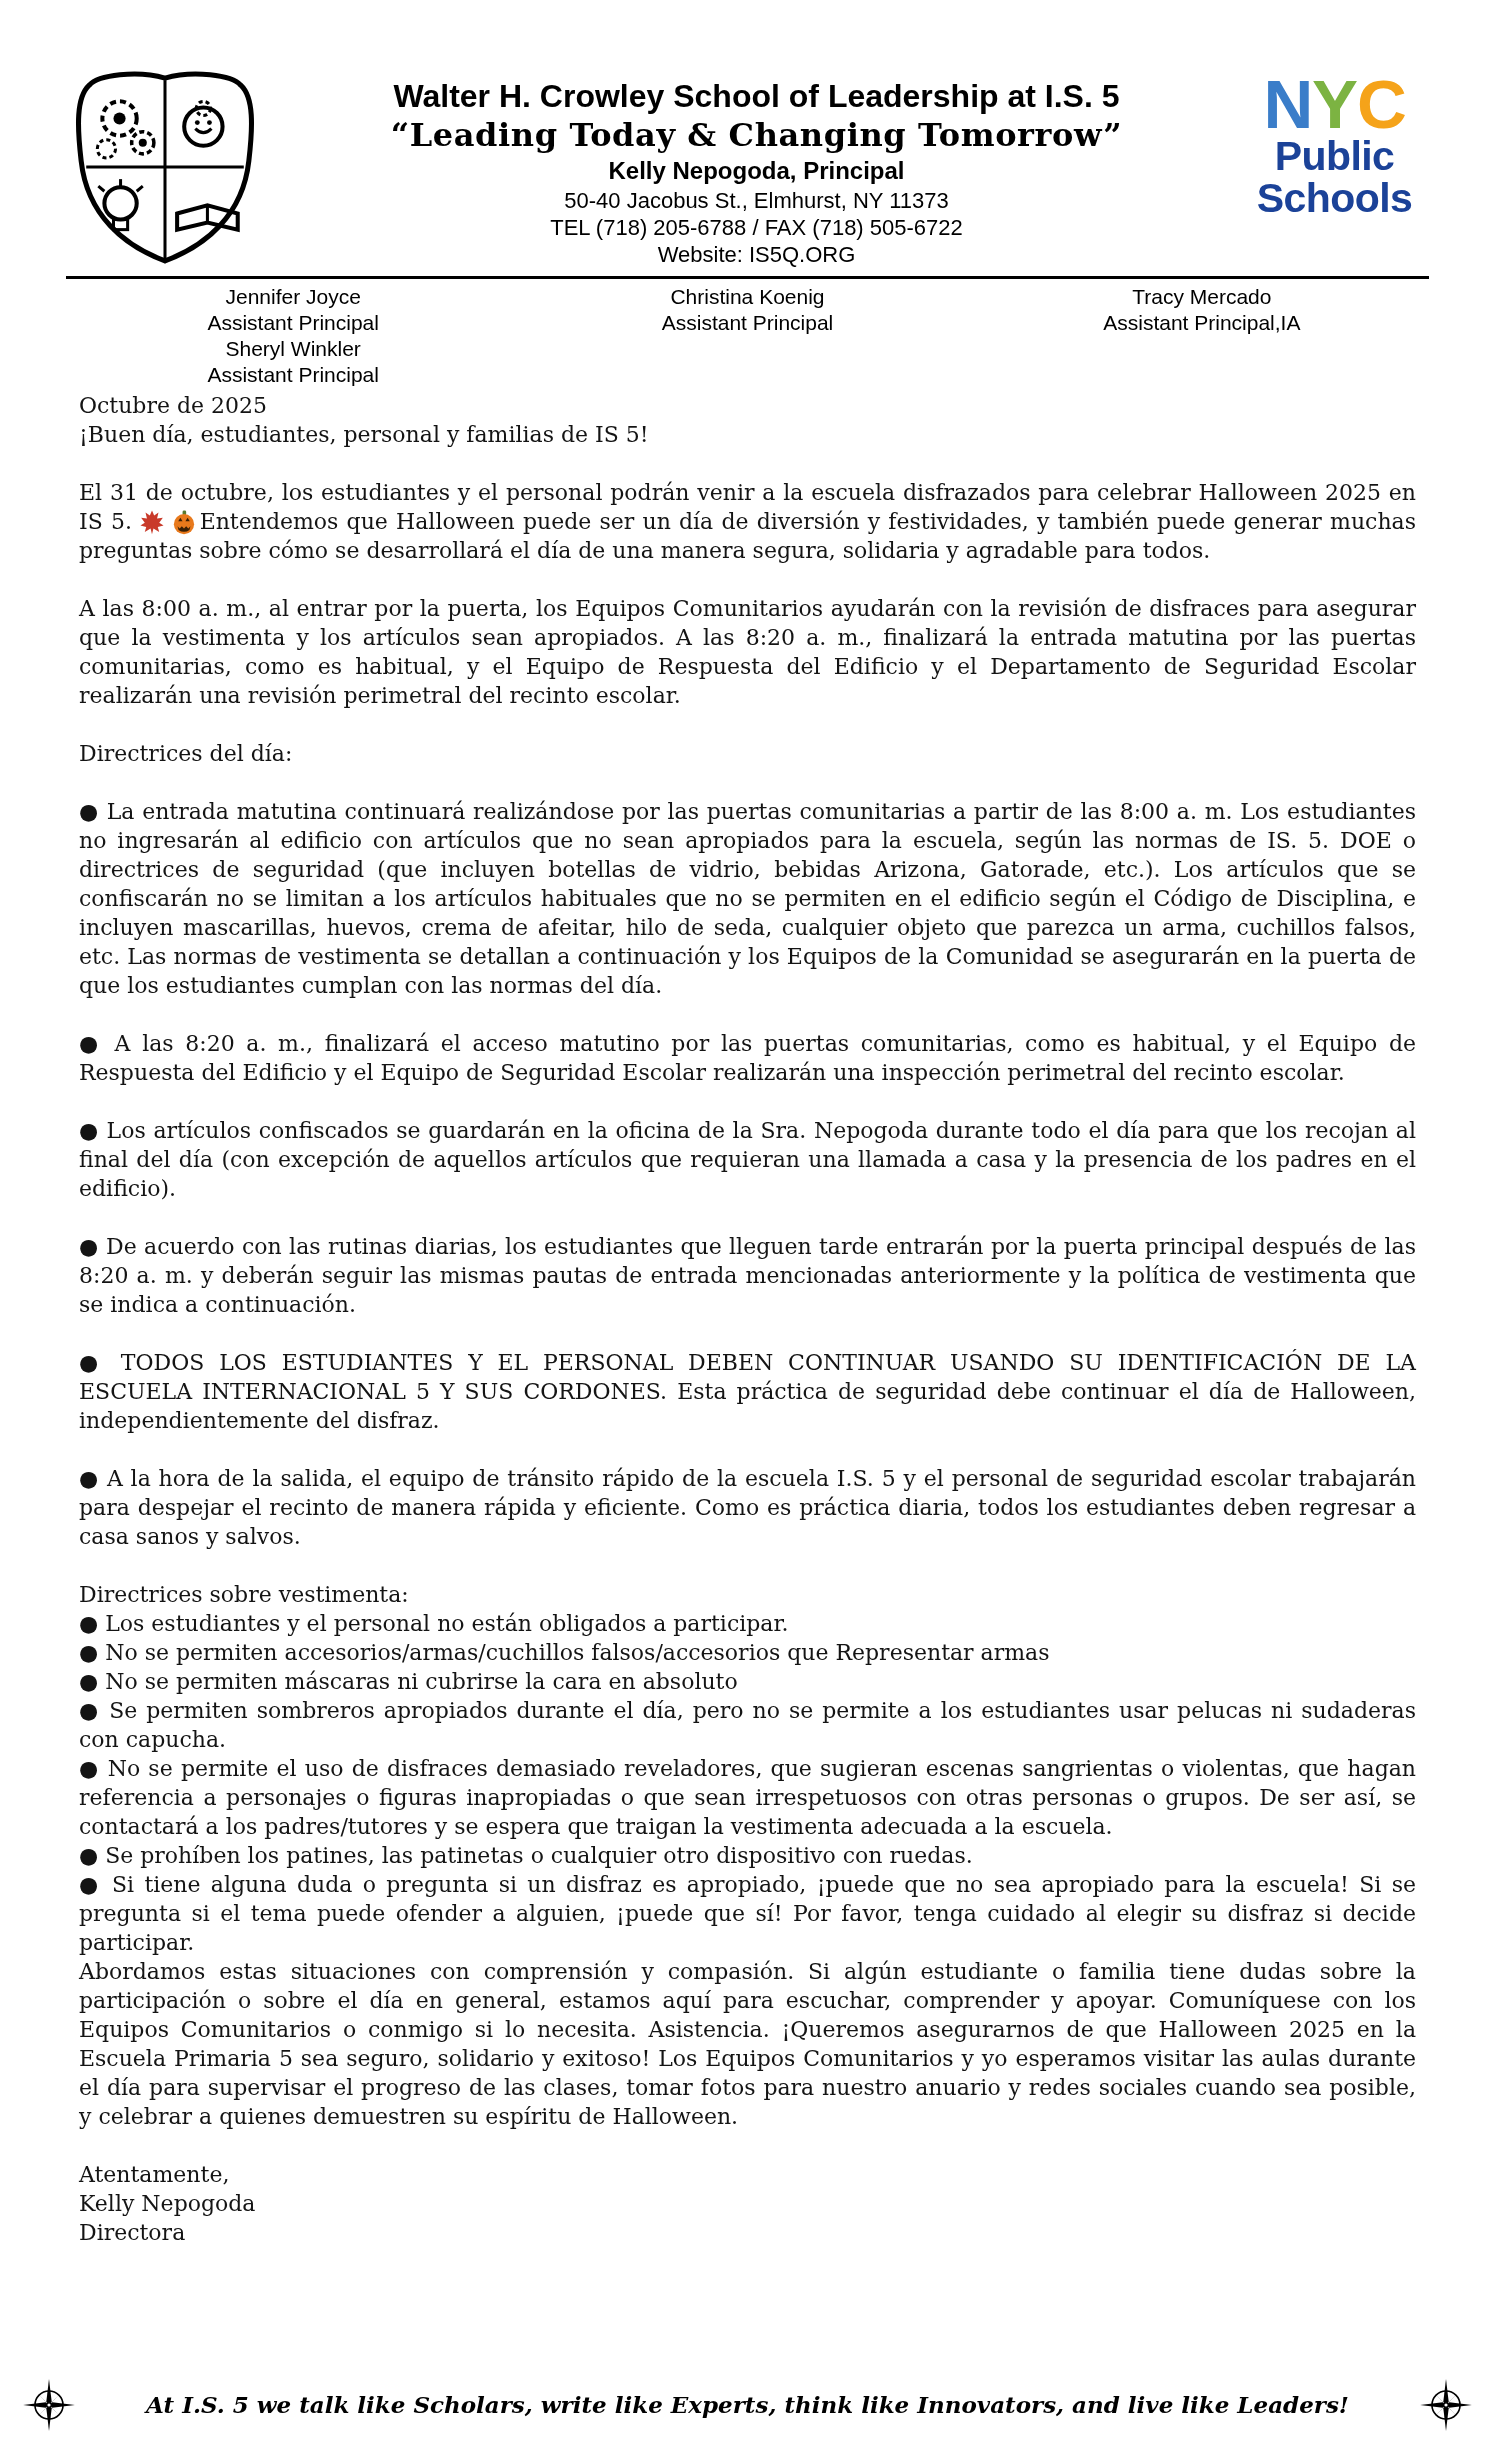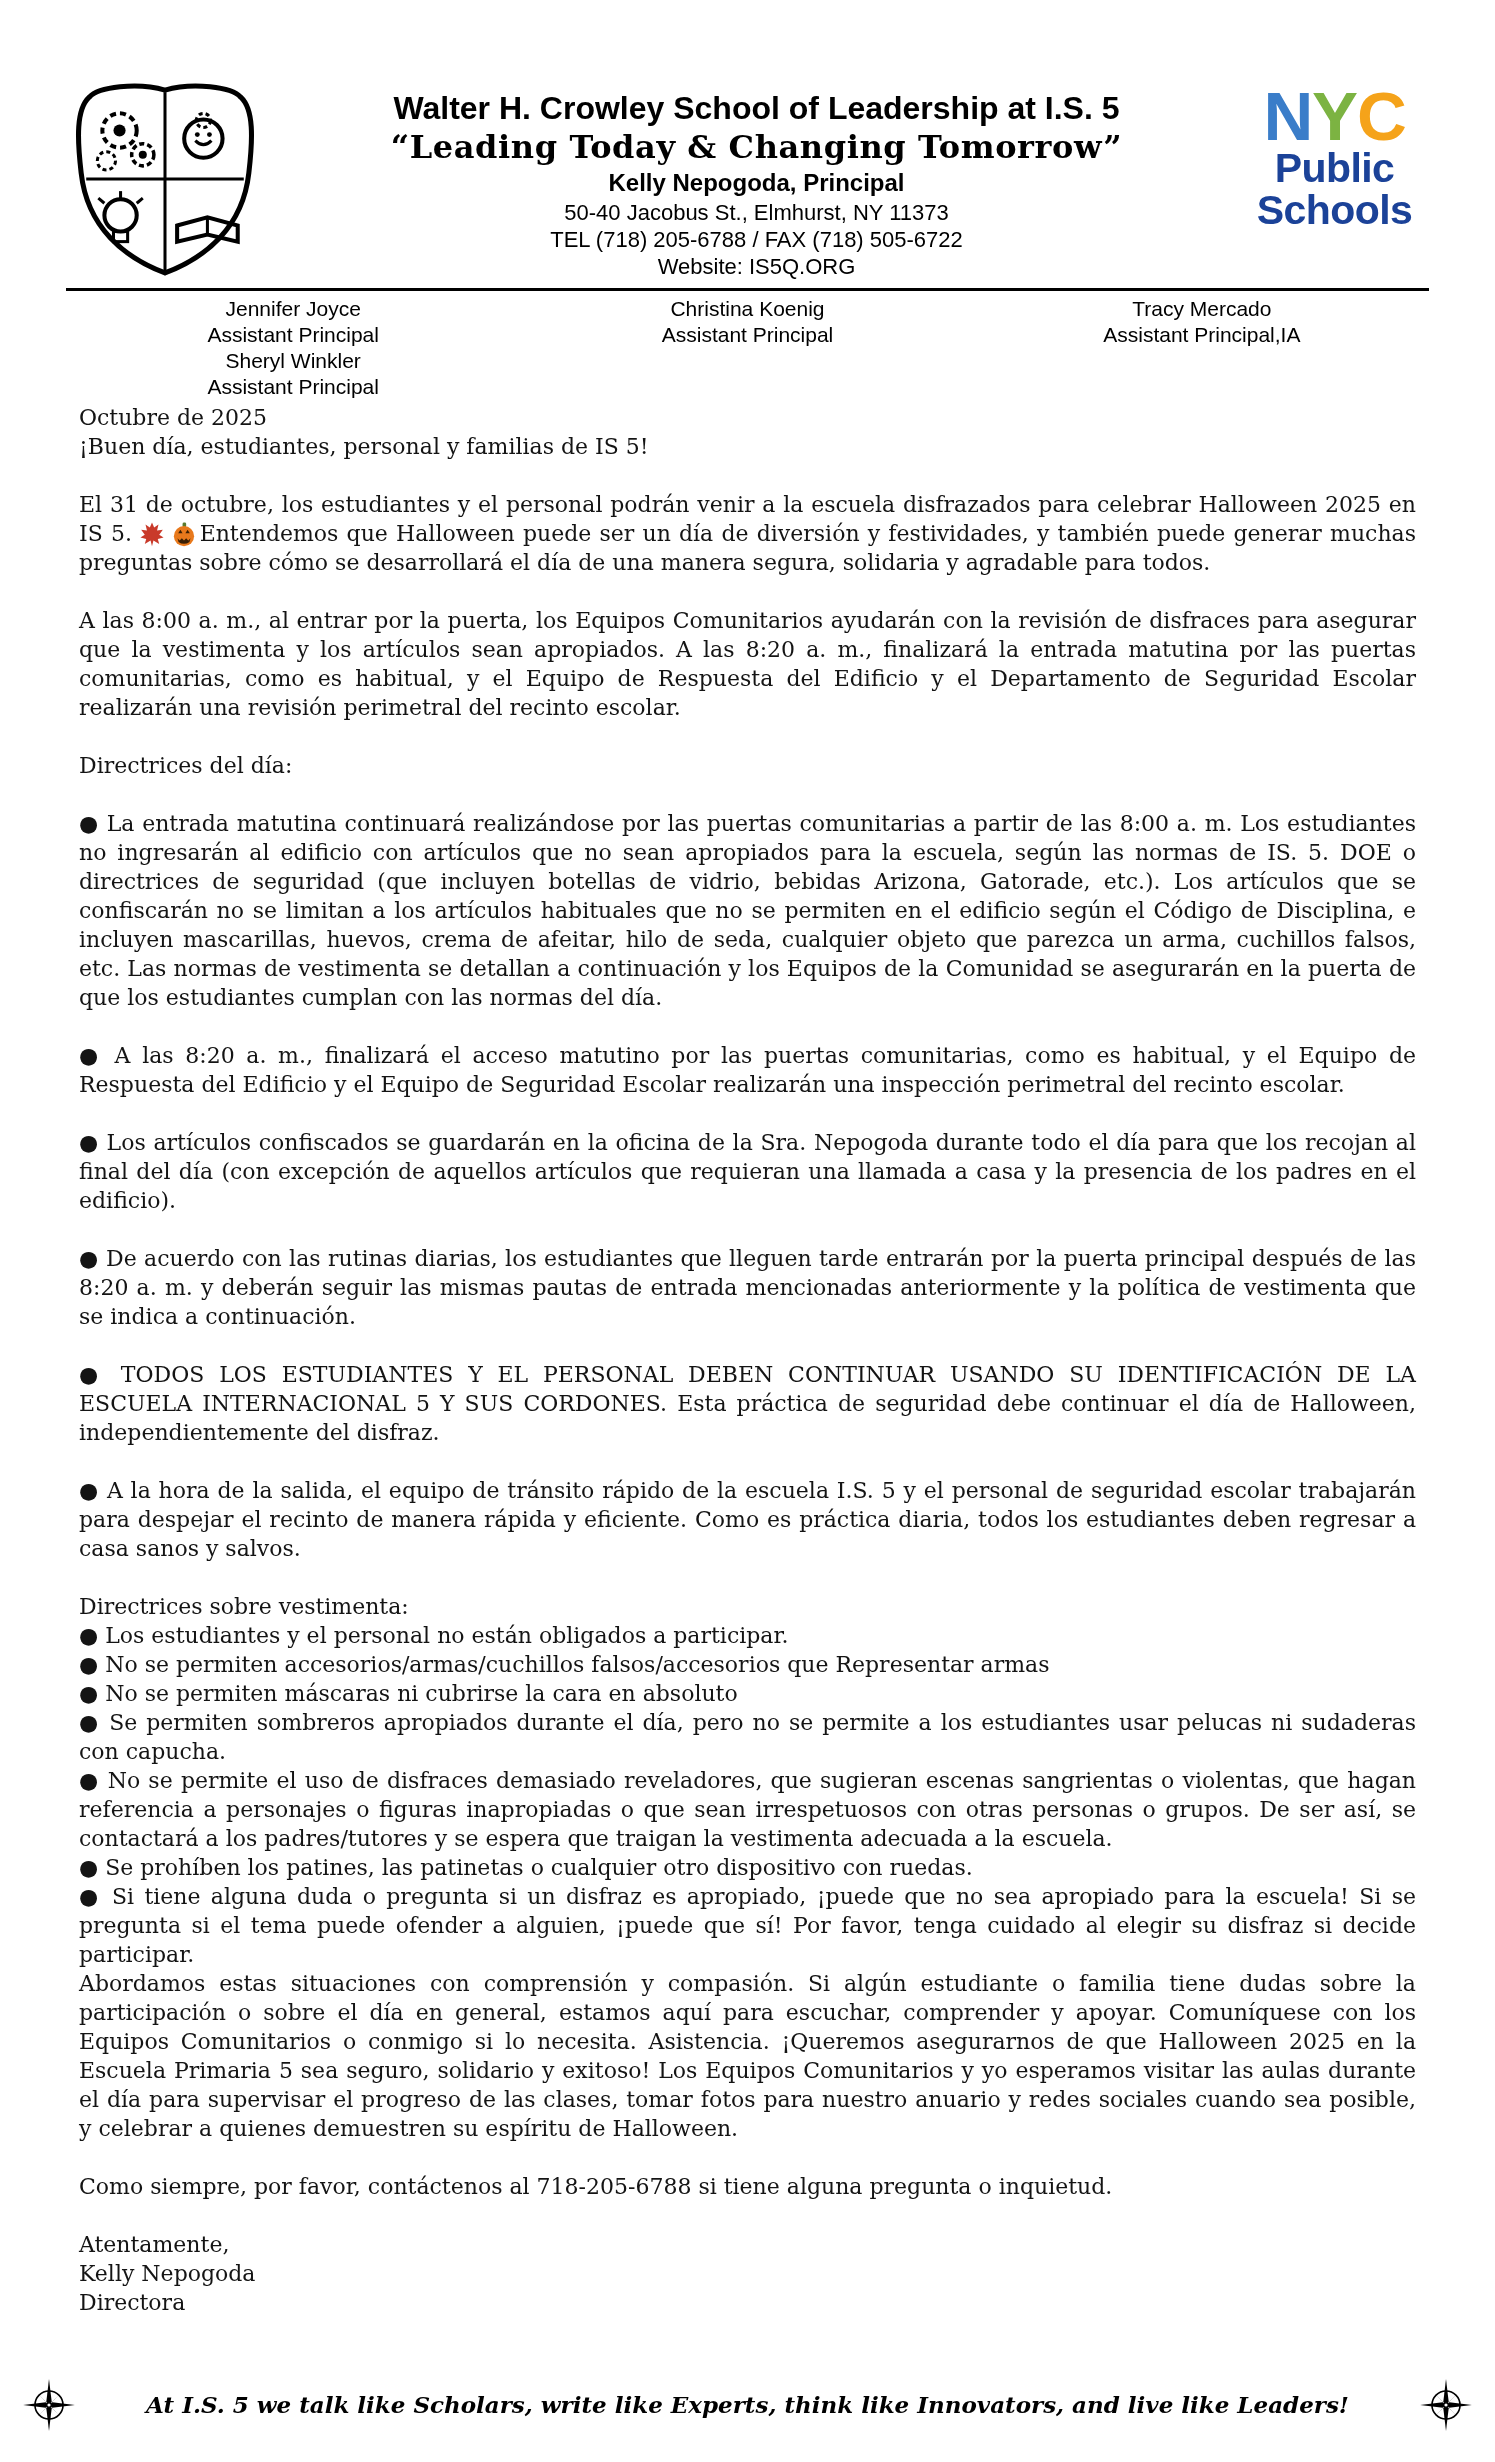--- a/index.html
+++ b/index.html
@@ -12,21 +12,20 @@
     overflow:hidden;
     font-family:"DejaVu Serif", serif;
     color:#141414;
   }
 
   
   .letterhead {
     display:flex;
     align-items:flex-start;
     padding:66px 64px 0 64px;
-    margin-top:12px;
   }
   .crest { flex:0 0 211px; }
   .crest svg { width:202px; height:202px; display:block; }
 
   .head-center { flex:1 1 auto; text-align:center; padding-top:10.6px; font-family:"Liberation Sans", sans-serif; }
   .school-name { font-size:32px; font-weight:bold; line-height:39px; color:#000; }
   .tagline { font-family:"DejaVu Serif", serif; font-weight:bold; font-size:32px; line-height:39px; letter-spacing:0.6px; color:#000; }
   .principal-line { font-size:24px; font-weight:bold; line-height:32px; color:#000; }
   .addr-line { font-size:22px; line-height:27px; color:#000; }
 
@@ -186,21 +185,20 @@
     <p>● Los estudiantes y el personal no están obligados a participar.</p>
     <p>● No se permiten accesorios/armas/cuchillos falsos/accesorios que Representar armas</p>
     <p>● No se permiten máscaras ni cubrirse la cara en absoluto</p>
     <p>● Se permiten sombreros apropiados durante el día, pero no se permite a los estudiantes usar pelucas ni sudaderas con capucha.</p>
     <p>● No se permite el uso de disfraces demasiado reveladores, que sugieran escenas sangrientas o violentas, que hagan referencia a personajes o figuras inapropiadas o que sean irrespetuosos con otras personas o grupos. De ser así, se contactará a los padres/tutores y se espera que traigan la vestimenta adecuada a la escuela.</p>
     <p>● Se prohíben los patines, las patinetas o cualquier otro dispositivo con ruedas.</p>
     <p>● Si tiene alguna duda o pregunta si un disfraz es apropiado, ¡puede que no sea apropiado para la escuela! Si se pregunta si el tema puede ofender a alguien, ¡puede que sí! Por favor, tenga cuidado al elegir su disfraz si decide participar.</p>
 
     <p>Abordamos estas situaciones con comprensión y compasión. Si algún estudiante o familia tiene dudas sobre la participación o sobre el día en general, estamos aquí para escuchar, comprender y apoyar. Comuníquese con los Equipos Comunitarios o conmigo si lo necesita. Asistencia. ¡Queremos asegurarnos de que Halloween 2025 en la Escuela Primaria 5 sea seguro, solidario y exitoso! Los Equipos Comunitarios y yo esperamos visitar las aulas durante el día para supervisar el progreso de las clases, tomar fotos para nuestro anuario y redes sociales cuando sea posible, y celebrar a quienes demuestren su espíritu de Halloween.</p>
 
-    <p class="mt">Como siempre, por favor, contáctenos al 718-205-6788 si tiene alguna pregunta o inquietud.</p>
 
     <p class="mt">Atentamente,</p>
     <p>Kelly Nepogoda</p>
     <p>Directora</p>
   </main>
 
   <footer class="footer">
     <span class="compass">
       <svg viewBox="0 0 100 100" aria-hidden="true">
         <circle cx="50" cy="50" r="26" fill="none" stroke="#000" stroke-width="3"></circle>

